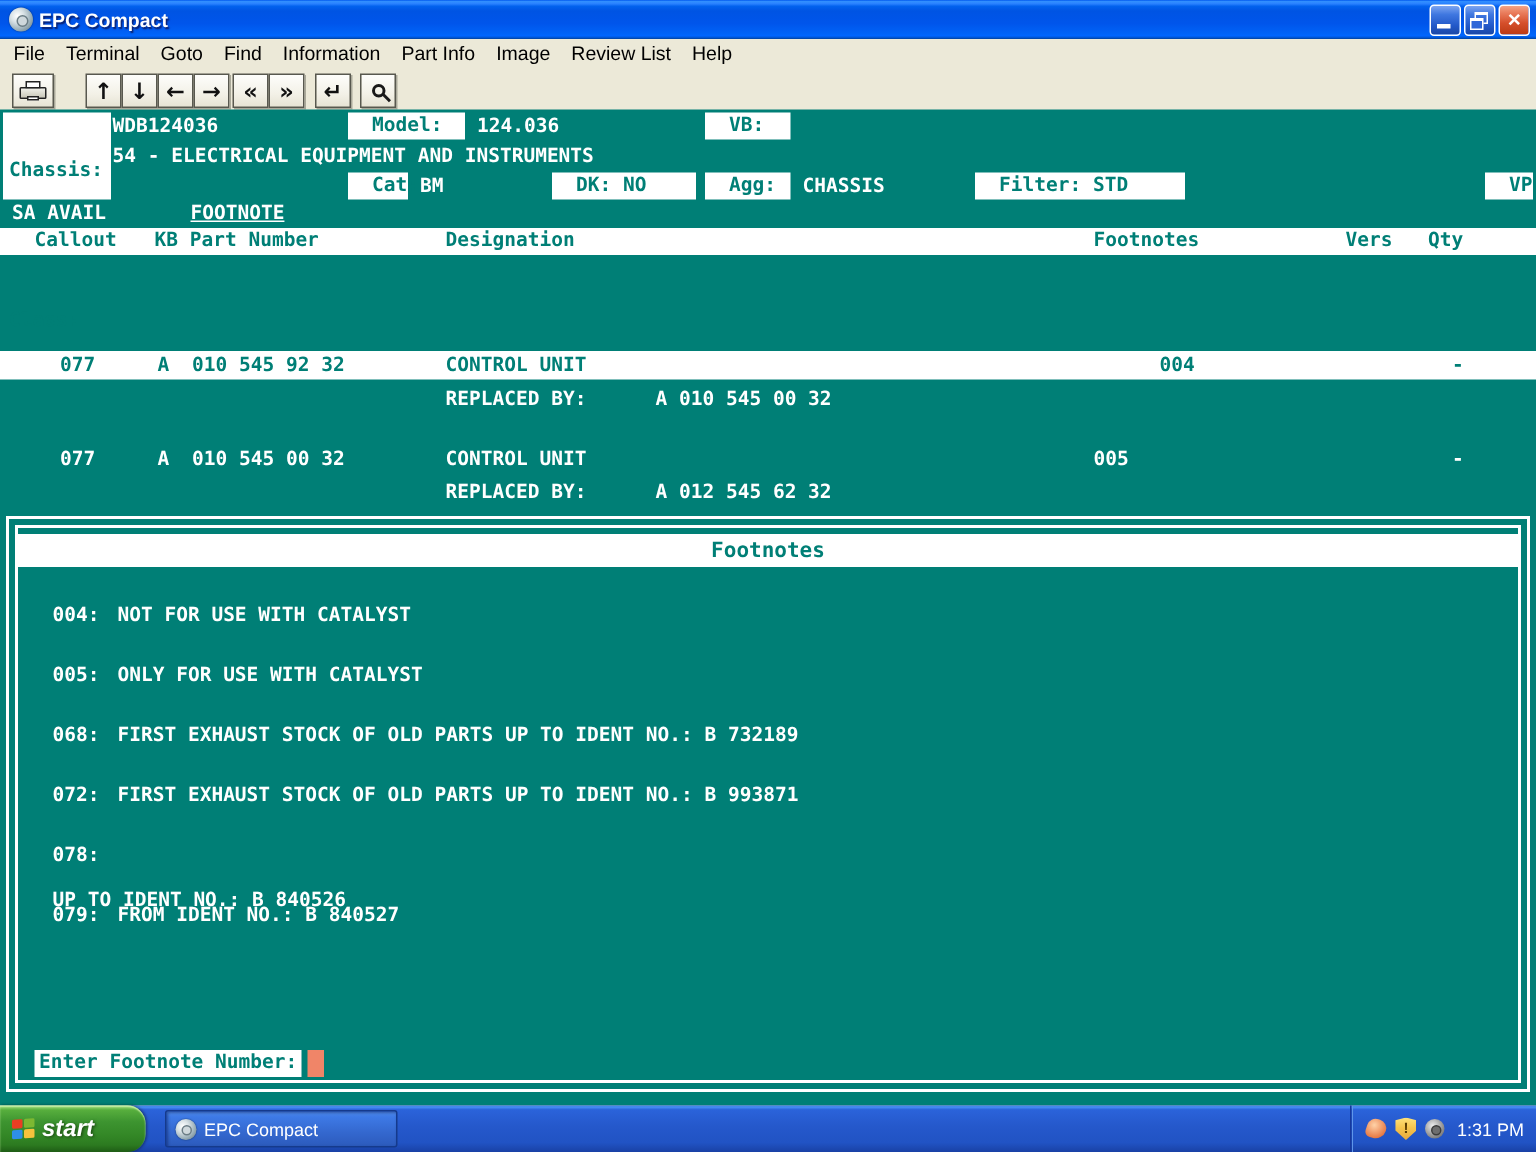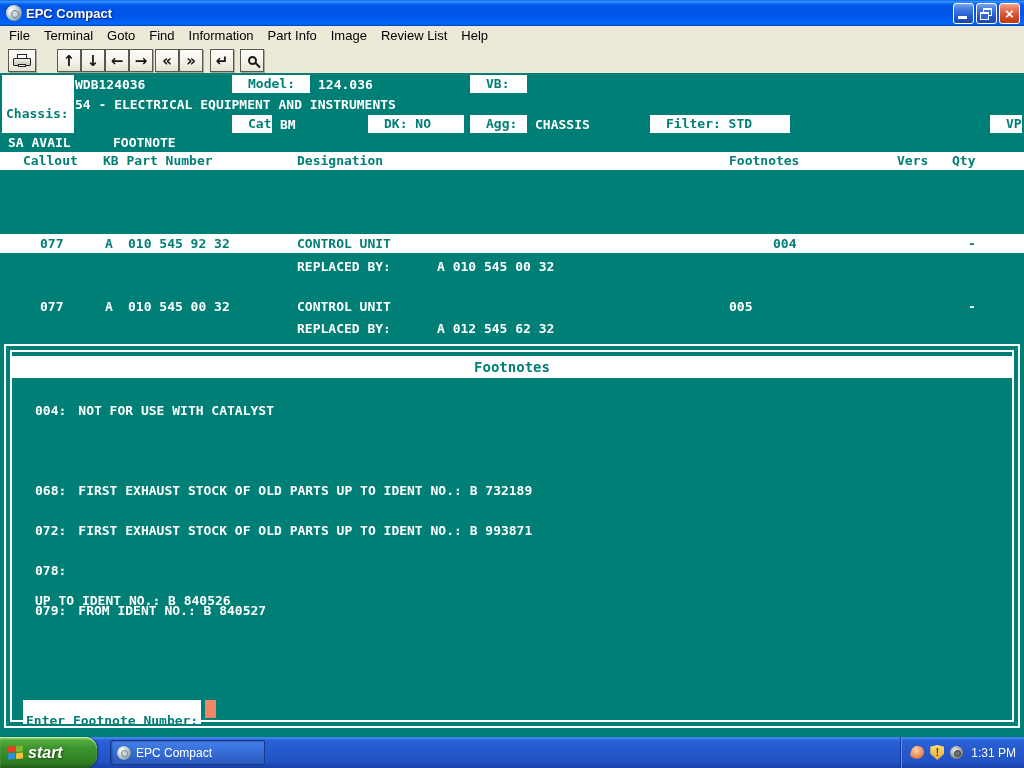--- a/index.html
+++ b/index.html
@@ -66,21 +66,21 @@
   .prow.hl span { color:#007F76; }
   .prow.plain span { color:#fff; }
 
   
   .fpanel { position:absolute; left:4px; top:271px; width:1016px; height:384px; border:2px solid #fff; }
   .fpanel-inner { position:absolute; left:4px; top:4px; right:4px; bottom:4px; border:2px solid #fff; }
   .fp-title { position:absolute; left:0; right:0; top:4px; height:22px; background:#fff; color:#007F76;
     text-align:center; line-height:22px; font-size:14px; }
   .fp-entry { position:absolute; left:23px; height:18px; line-height:18px; color:#fff; display:flex; gap:12px; }
   .fp-prompt { position:absolute; left:11px; top:348px; height:18px; line-height:18px; background:#fff;
-    color:#007F76; padding:12px 3px; }
+    color:#007F76; padding:0 3px; }
   .fp-cursor { position:absolute; left:193px; top:348px; width:11px; height:18px; background:#F08568; }
 
   
   .taskbar { position:absolute; left:0; top:737px; width:1024px; height:31px;
     background: linear-gradient(180deg,#3168d6 0%,#4993f5 3%,#2b63da 9%,#2558cb 45%,#2153c4 80%,#1941a5 100%); }
   .startbtn { position:absolute; left:0; top:0; width:97px; height:31px; border-radius:0 12px 12px 0;
     background: linear-gradient(180deg,#9ede7a 0%,#57ae3d 10%,#3d9430 35%,#338726 65%,#2c7a20 85%,#1e5c15 100%);
     box-shadow: inset 0 1px 1px #c8f0a8, 1px 0 2px rgba(0,0,0,0.4);
     display:flex; align-items:center; gap:5px; padding-left:8px; }
   .startflag { width:15px; height:14px; display:grid; grid-template-columns:7px 7px; grid-template-rows:6px 6px;
@@ -194,21 +194,21 @@
     <span class="box" style="left:232px; top:42px; width:40px;">Cat:</span>
     <span class="val" style="left:280px; top:43px;">BM</span>
     <span class="box" style="left:368px; top:42px; width:96px;">DK: NO</span>
     <span class="box" style="left:470px; top:42px; width:57px;">Agg:</span>
     <span class="val" style="left:535px; top:43px;">CHASSIS</span>
     <span class="box" style="left:650px; top:42px; width:140px;">Filter: STD</span>
     <span class="box" style="left:990px; top:42px; width:32px;">VPC</span>
 
     
     <span class="tab" style="left:8px; top:62px;">SA AVAIL</span>
-    <span class="tab" style="left:113px; top:62px;">FOOTNOTE</span>
+    <span class="tab" style="left:127px; top:62px;text-decoration:underline;">FOOTNOTE</span>
 
     
     <div class="thead">
       <span style="left:23px;">Callout</span>
       <span style="left:103px;">KB Part Number</span>
       <span style="left:297px;">Designation</span>
       <span style="left:729px;">Footnotes</span>
       <span style="left:897px;">Vers</span>
       <span style="left:952px;">Qty</span>
     </div>
@@ -241,20 +241,24 @@
       <span style="left:437px;">A 012 545 62 32</span>
     </div>
 
     
     <div class="fpanel">
       <div class="fpanel-inner">
         <div class="fp-title">Footnotes</div>
         <div class="fp-entry" style="top:50px;">
           <span>004:</span>
           <span>NOT FOR USE WITH CATALYST</span>
+        </div>
+        <div class="fp-entry" style="top:90px;">
+          <span>005:</span>
+          <span>ONLY FOR USE WITH CATALYST</span>
         </div>
         <div class="fp-entry" style="top:130px;">
           <span>068:</span>
           <span>FIRST EXHAUST STOCK OF OLD PARTS UP TO IDENT NO.: B 732189</span>
         </div>
         <div class="fp-entry" style="top:170px;">
           <span>072:</span>
           <span>FIRST EXHAUST STOCK OF OLD PARTS UP TO IDENT NO.: B 993871</span>
         </div>
         <div class="fp-entry" style="top:210px;flex-direction:column;">

